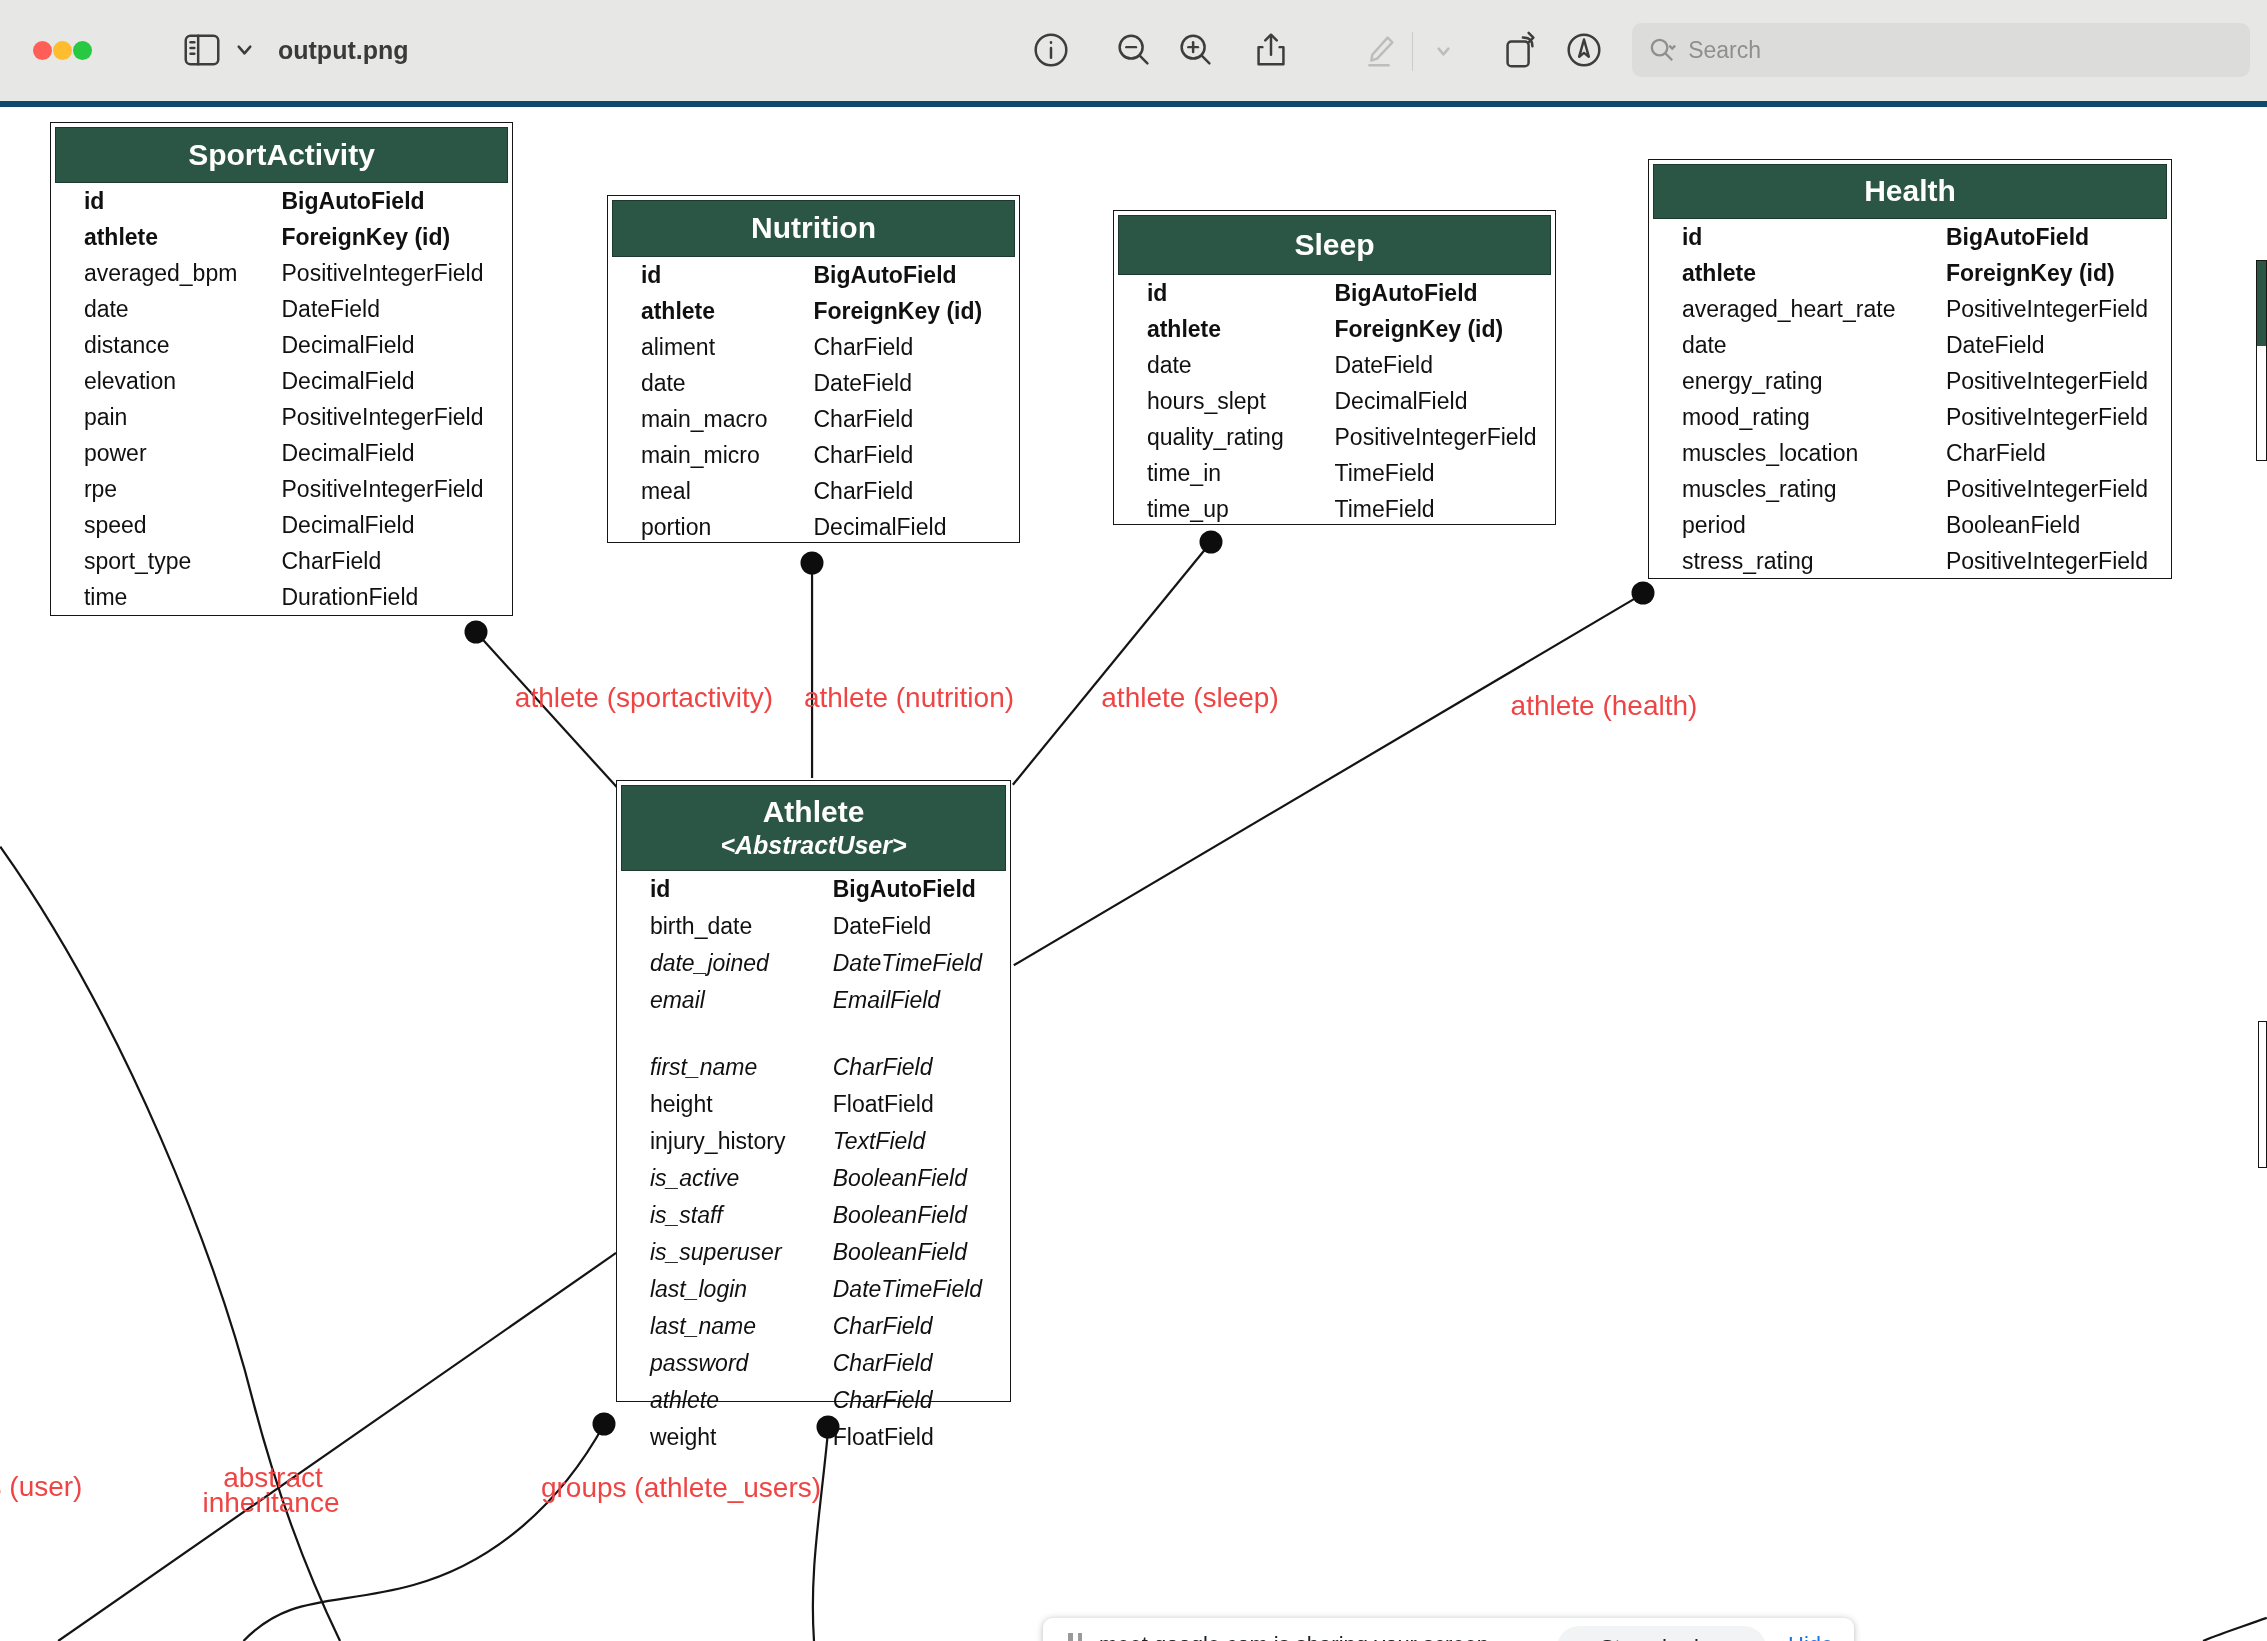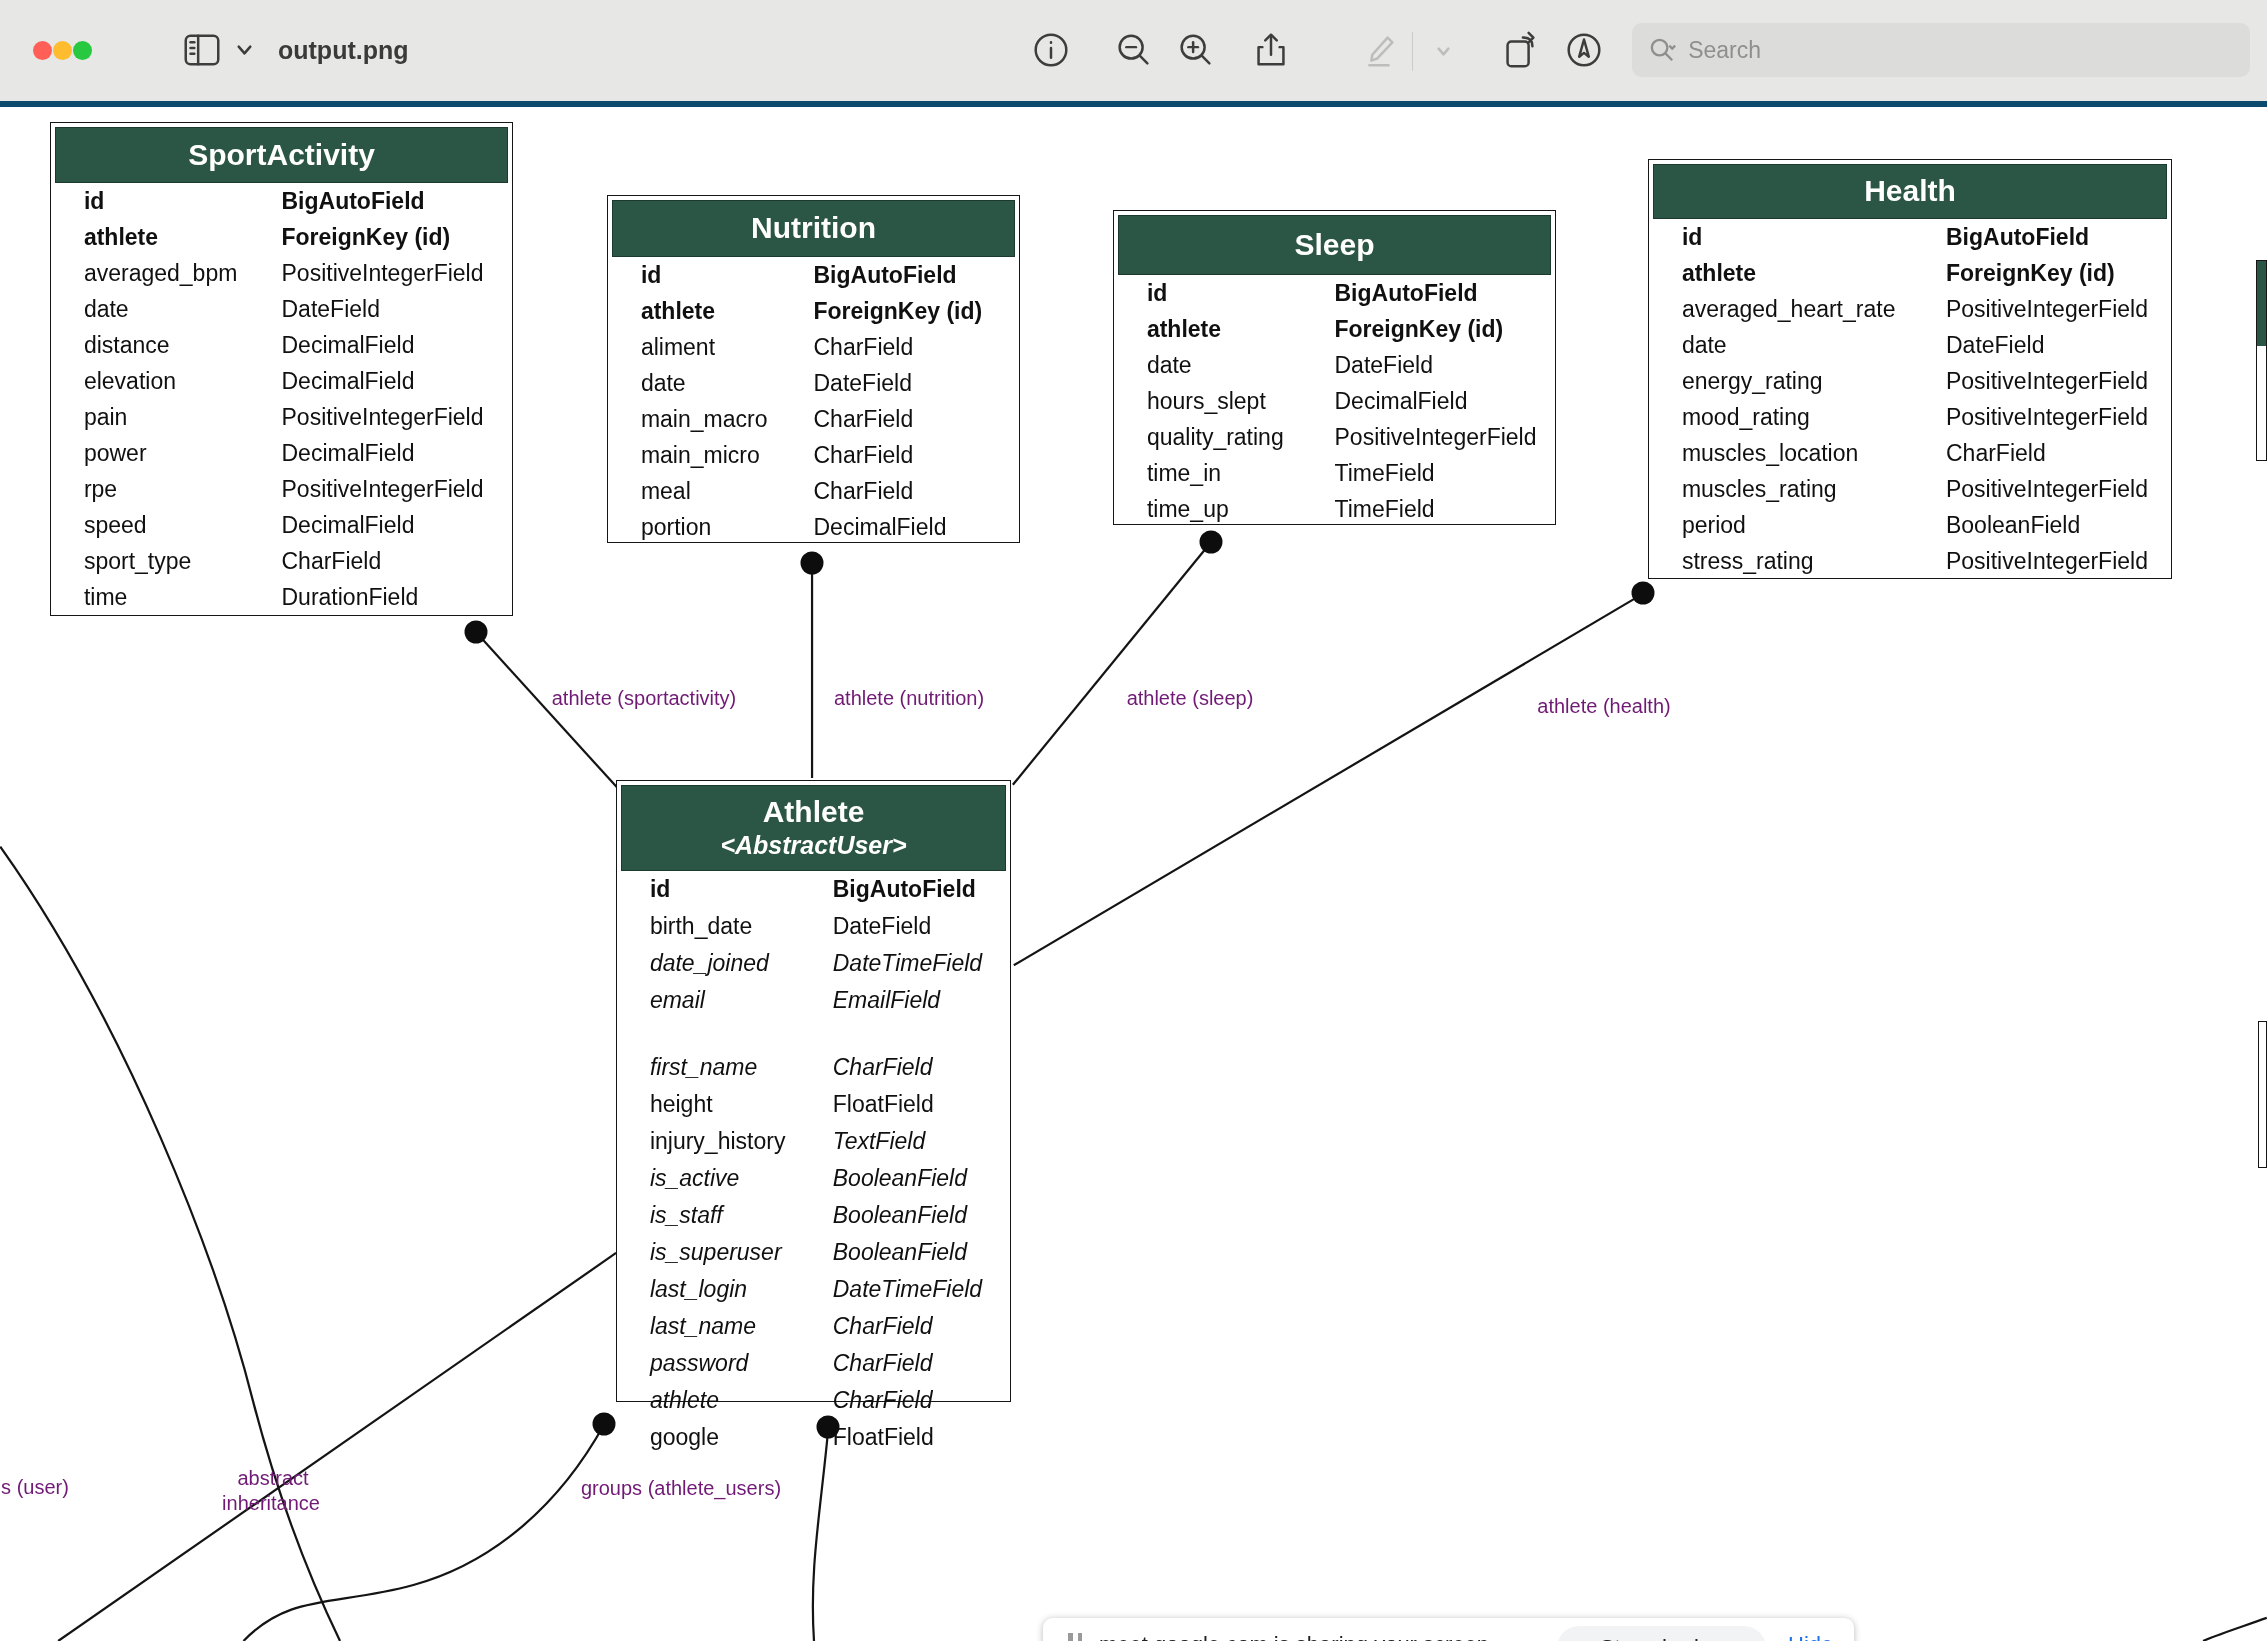--- a/index.html
+++ b/index.html
@@ -26,21 +26,21 @@
   .tbl{position:absolute;background:#fff;border:1.9px solid #161616;padding:3.9px;box-sizing:border-box;}
   .tbl-h{background:#2b5545;border:1px solid #1b3a2d;color:#fff;display:flex;flex-direction:column;
     justify-content:center;align-items:center;box-sizing:border-box;}
   .tbl-title{font-weight:700;font-size:30px;}
   .tbl-sub{font-weight:700;font-style:italic;font-size:25px;margin-top:1.9px;}
   .row{position:relative;}
   .row span{position:absolute;top:50%;transform:translateY(-50%);font-size:23px;color:#101010;
     white-space:nowrap;}
   .fname{left:29px;}
   .b{font-weight:700;} .i{font-style:italic;} .g{color:#9d9d9d;}
-  .edge-label{position:absolute;transform:translate(-50%,-50%);font-size:20px;color:#701a75;
+  .edge-label{position:absolute;transform:translate(-50%,-50%);font-size:28px;color:#ef4444;
     white-space:nowrap;}
   .dot{position:absolute;width:23px;height:23px;border-radius:50%;background:#0d0d0d;
     transform:translate(-50%,-50%);}
   .partial{position:absolute;border:1.9px solid #161616;background:#fff;box-sizing:border-box;}
   .partial .ph{background:#2b5545;width:100%;}
   
   #share-bar{position:absolute;left:1043px;top:1618px;width:811px;height:77px;background:#fff;
     border-radius:9.7px;box-shadow:0 1px 7.7px rgba(0,0,0,.28);z-index:20;}
   #pause-icon{position:absolute;left:25px;top:15.4px;width:15.4px;height:21px;}
   #pause-icon div{position:absolute;top:0;width:4.8px;height:21px;background:#9a9a9a;}
@@ -374,21 +374,21 @@
       </div>
       <div class="row" style="height: 37px; text-align: right;">
         <span class="fname i">password</span>
         <span class="i" style="left: 55%;">CharField</span>
       </div>
       <div class="row" style="height: 37px;">
         <span class="fname i">athlete</span>
         <span class="i" style="left: 55%;">CharField</span>
       </div>
       <div class="row" style="height: 37px;">
-        <span class="fname g">google</span>
+        <span class="fname g">weight</span>
         <span class="g" style="left: 55%;">FloatField</span>
       </div>
     </div>
     <span class="edge-label" style="left: 644px; top: 597px;">athlete (sportactivity)</span>
     <span class="edge-label" style="left: 909px; top: 597px;">athlete (nutrition)</span>
     <span class="edge-label" style="left: 1190px; top: 597px;">athlete (sleep)</span>
     <span class="edge-label" style="left: 1604px; top: 605px;">athlete (health)</span>
     <span class="edge-label" style="left: 681px; top: 1387px;">groups (athlete_users)</span>
     <span class="edge-label" style="left: 273px; top: 1377px;">abstract</span>
     <span class="edge-label" style="left: 271px; top: 1402px;">inheritance</span>

